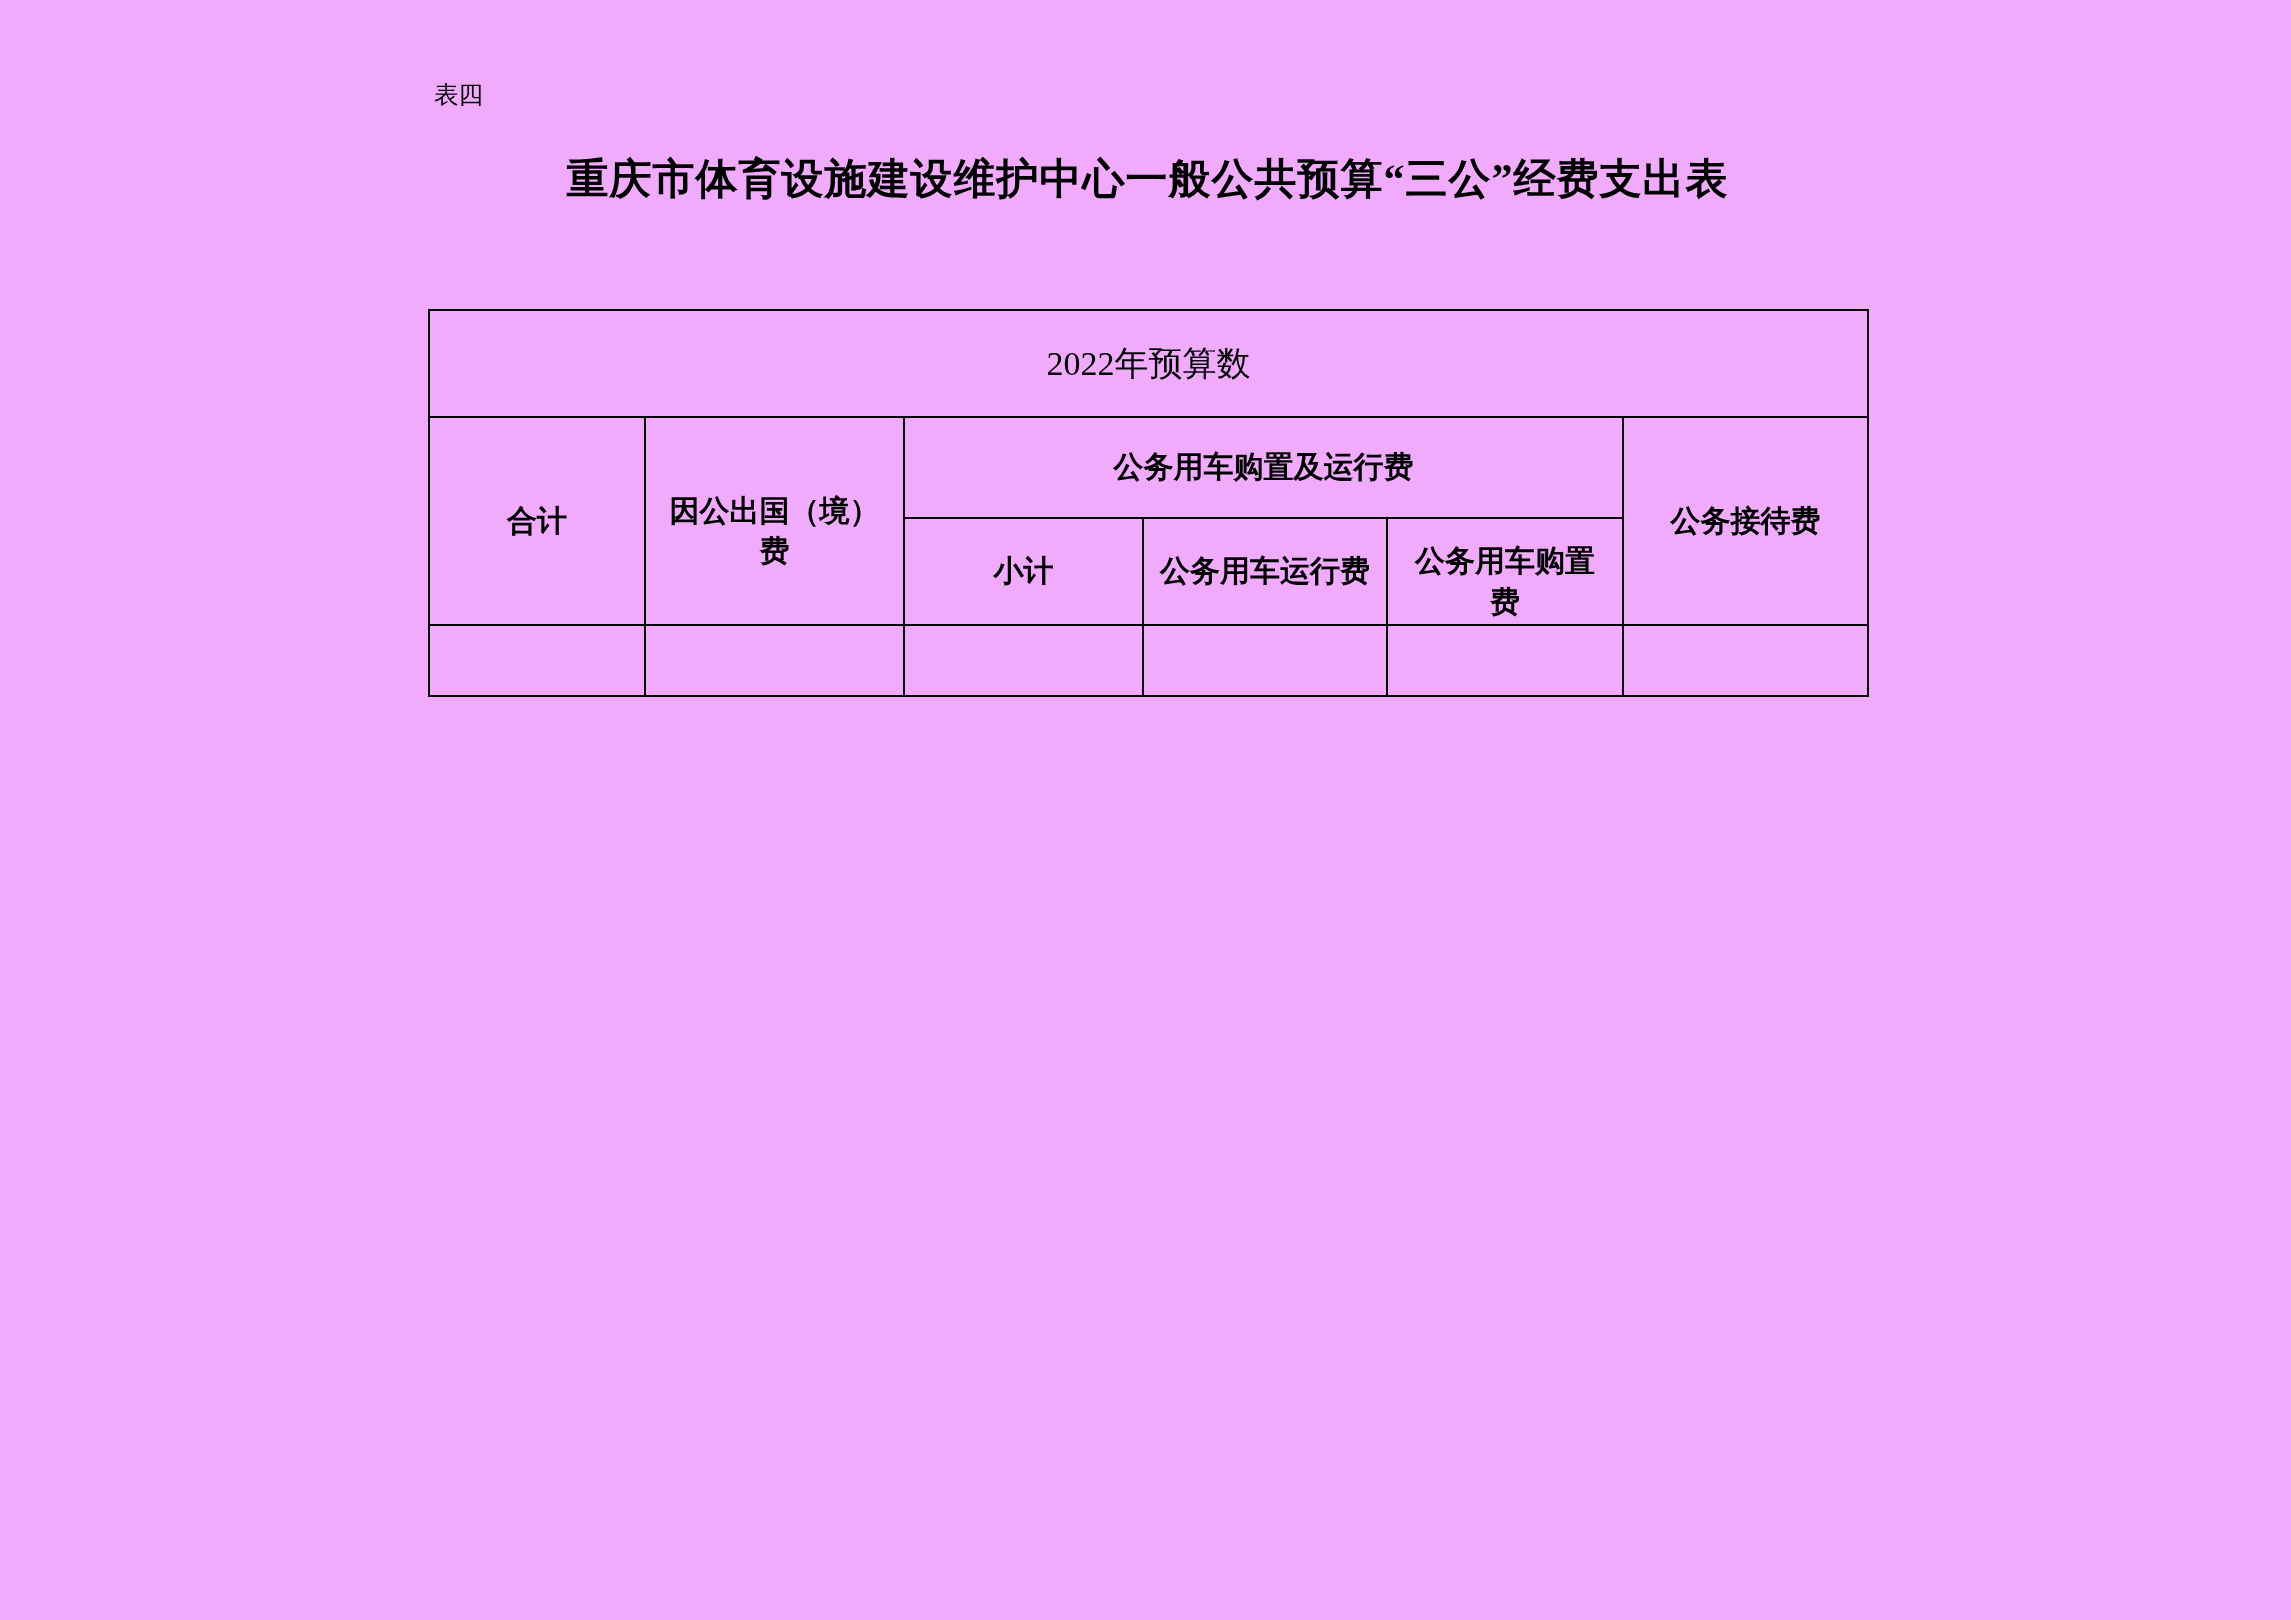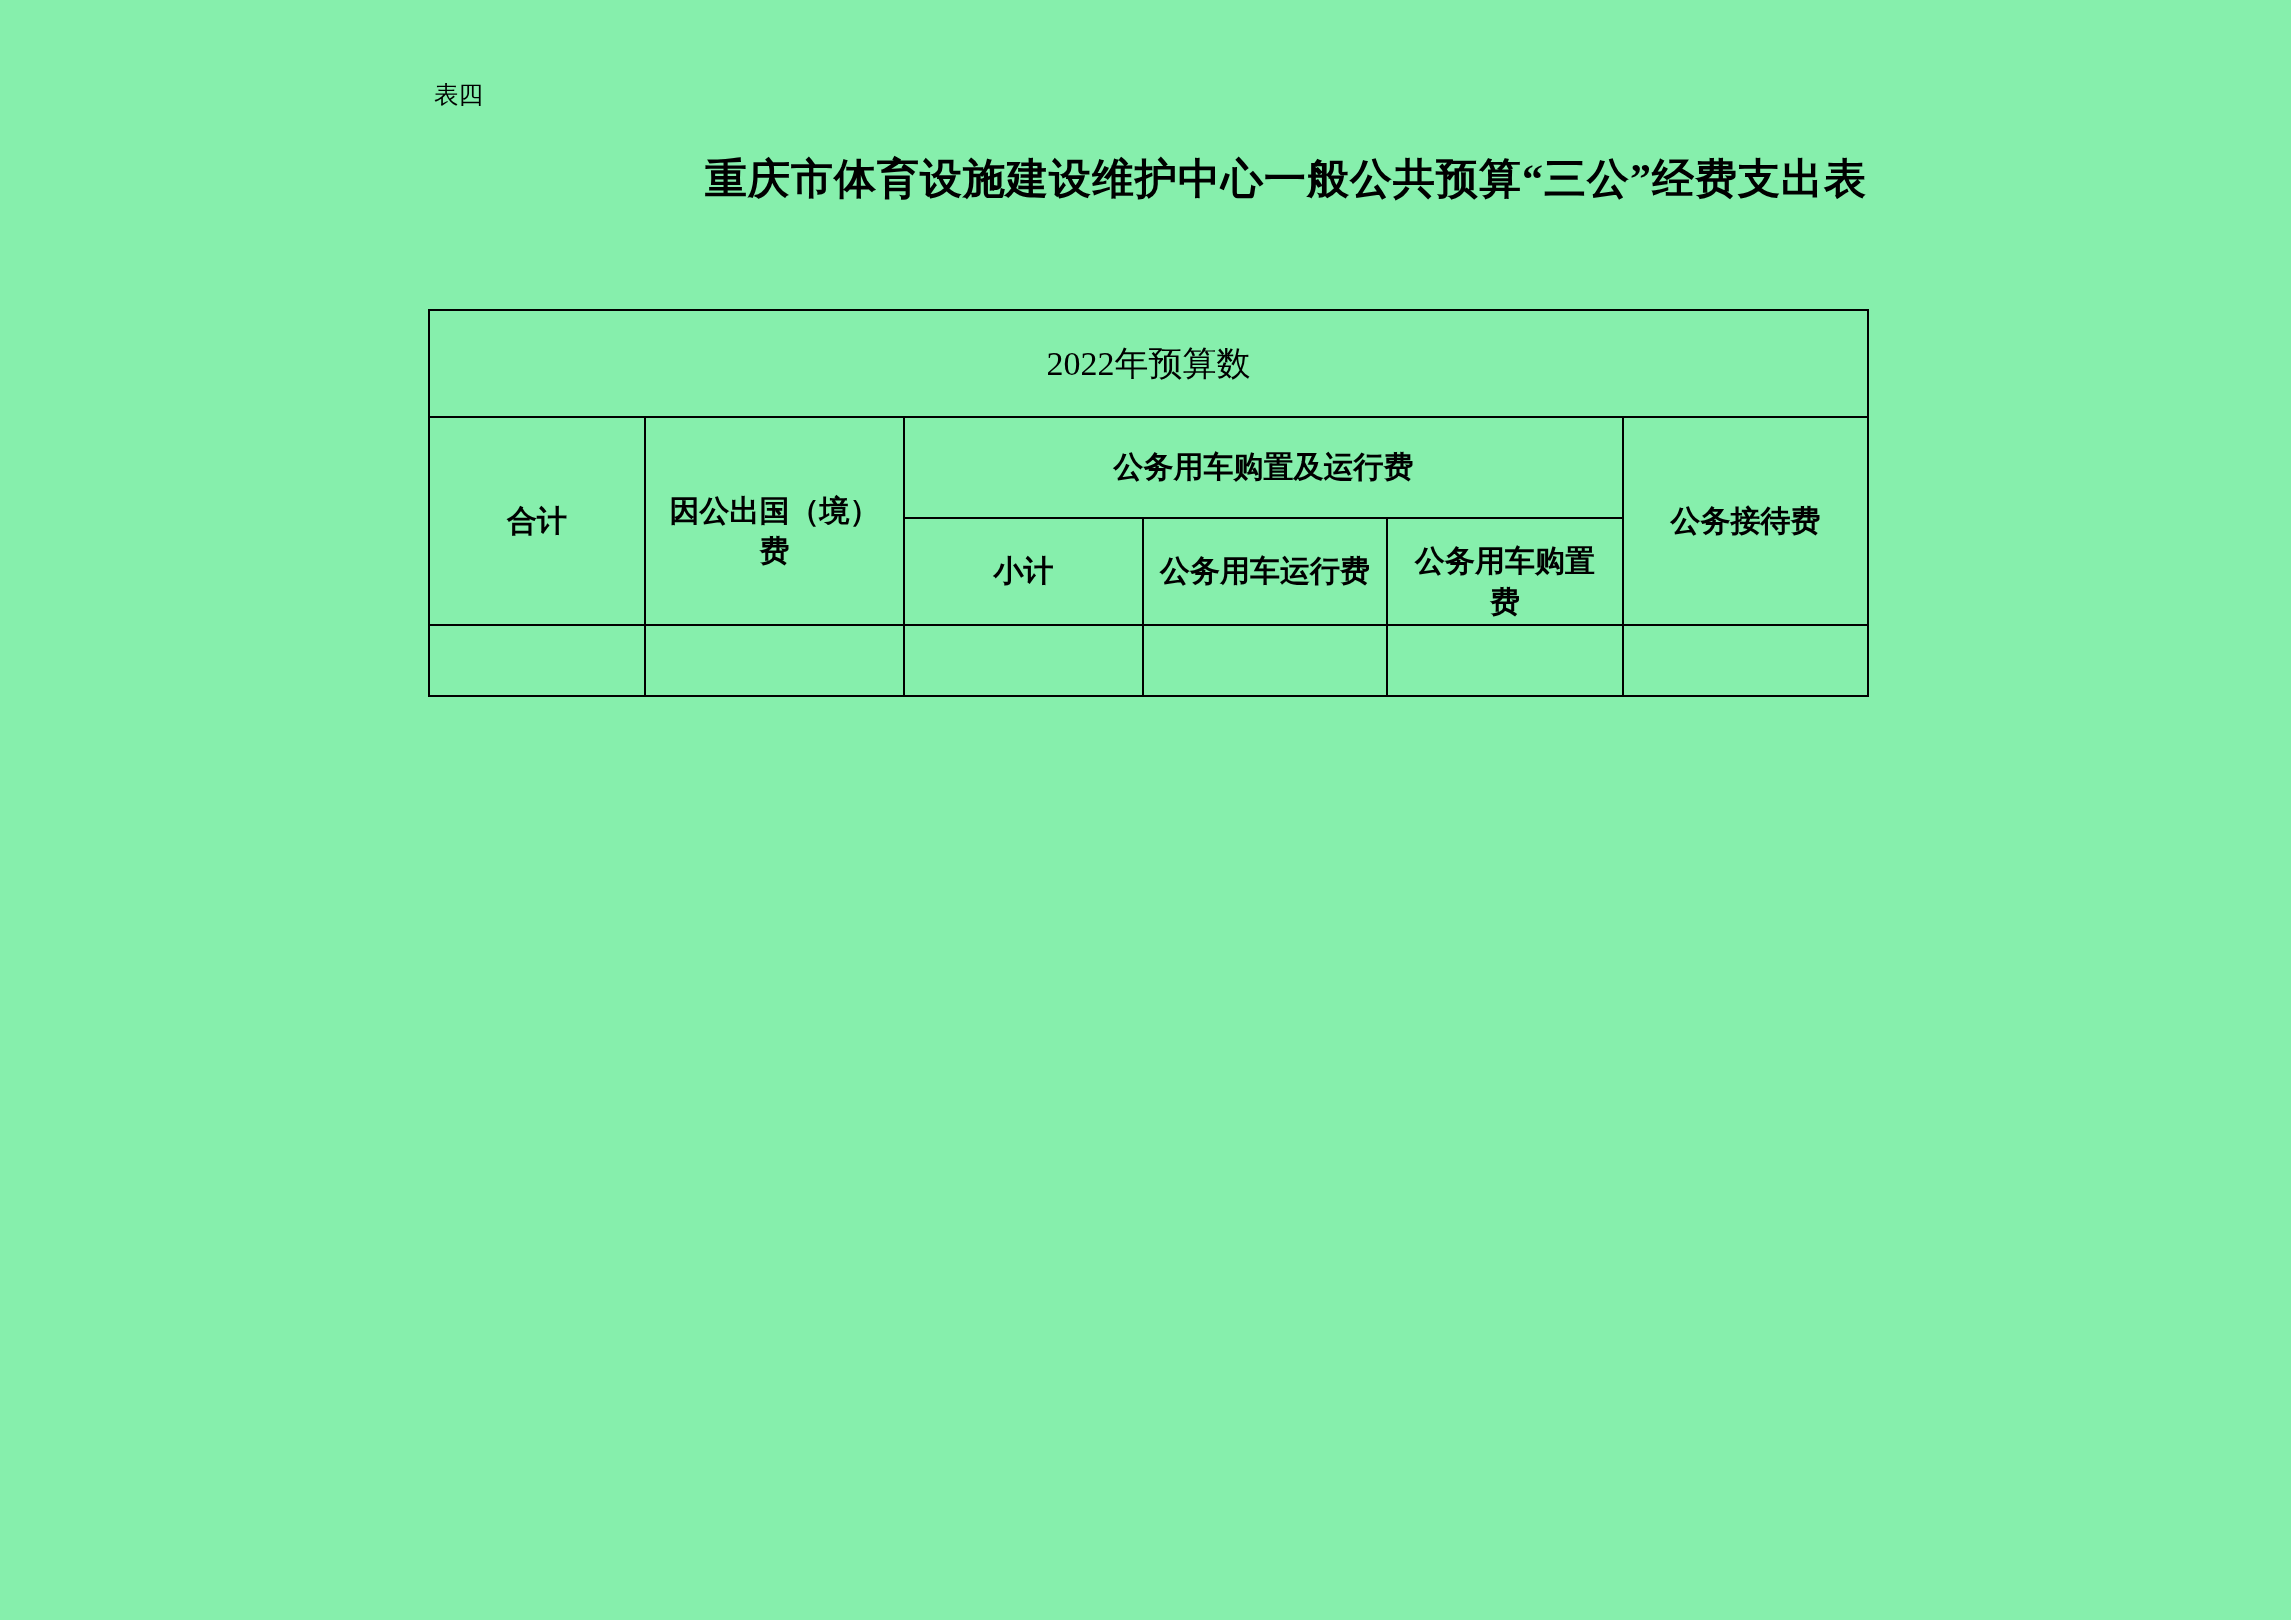--- a/index.html
+++ b/index.html
@@ -4,39 +4,39 @@
 <style>
   html, body {
     margin: 0;
     padding: 0;
     background: #ffffff;
   }
   .page {
     position: relative;
     width: 2292px;
     height: 1620px;
-    background: #86efac;
+    background: #f0abfc;
     color: #000000;
     font-family: "Liberation Serif", serif;
     overflow: hidden;
   }
   .table-label {
     position: absolute;
     left: 434px;
     top: 78px;
     font-size: 24.5px;
     font-family: "Liberation Serif", serif;
   }
   .doc-title {
     position: absolute;
     left: 428px;
     top: 151px;
     width: 1439px;
     margin: 0;
-    text-align: right;
+    text-align: center;
     font-size: 42px;
     font-weight: bold;
     letter-spacing: 1px;
     font-family: "Liberation Serif", serif;
   }
   .unit-note {
     position: absolute;
     left: 428px;
     top: 258px;
     width: 1433px;

